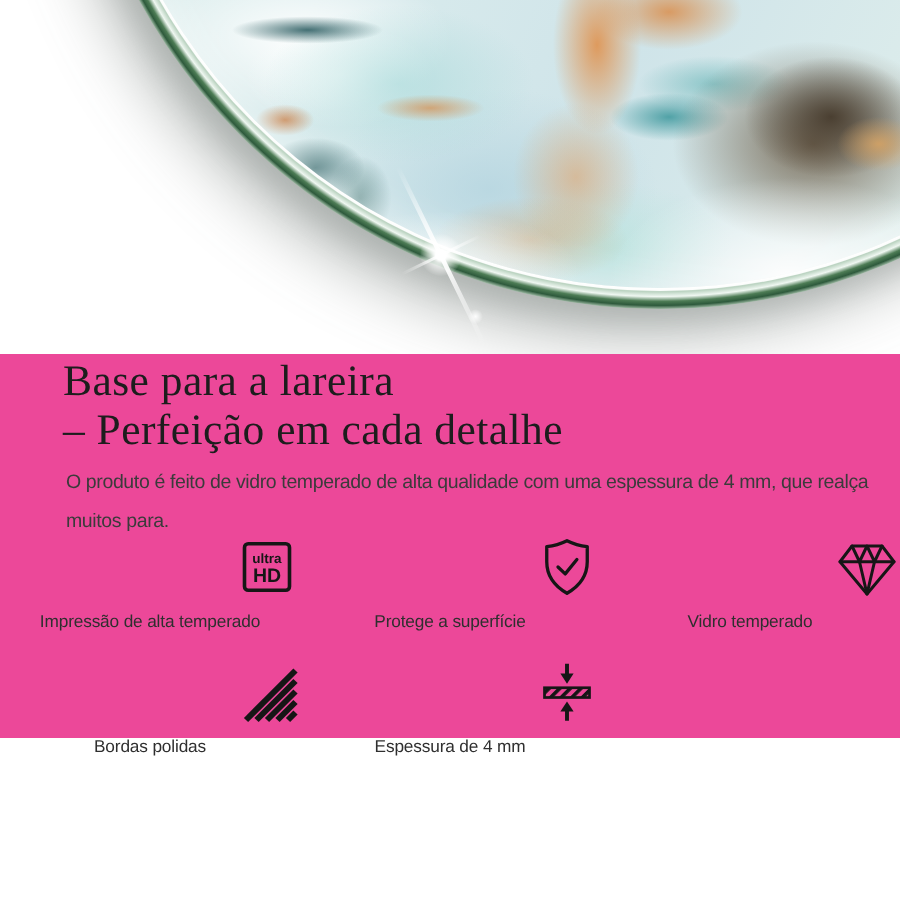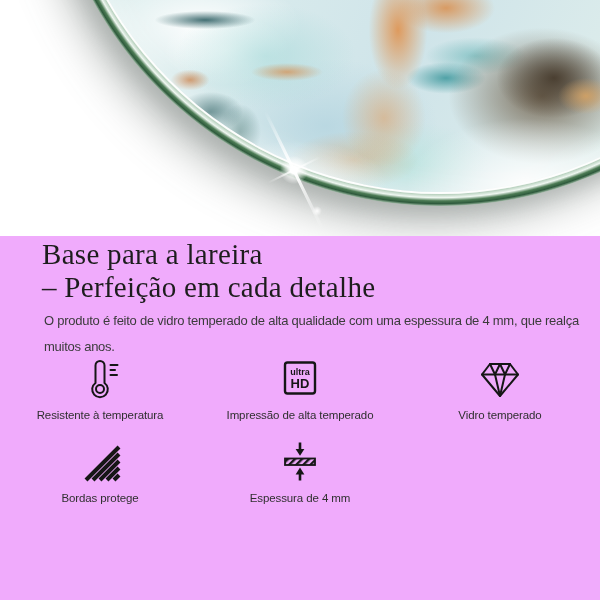--- a/index.html
+++ b/index.html
@@ -1,21 +1,21 @@
 <!DOCTYPE html>
 <html><head>
 <meta charset="utf-8">
 <style>
   html,body{margin:0;padding:0;}
   body{
     width:600px;height:600px;overflow:hidden;background:#fff;
     font-family:"Liberation Sans",sans-serif;
     -webkit-font-smoothing:antialiased;
   }
-  .page{width:600px;height:600px;background:#f0abfc;position:relative;}
+  .page{width:600px;height:492px;background:#ec4899;position:relative;}
 
   
   .hero{position:relative;height:236px;overflow:hidden;background:#fff;}
   .disc{
     position:absolute;left:44px;top:-586px;width:792px;height:792px;border-radius:50%;
     background:
       radial-gradient(closest-side,
         rgba(255,255,255,0) 0 96.1%,
         rgba(255,255,255,.95) 96.4%,
         #bcd4c2 97.1%,
@@ -89,21 +89,21 @@
   h1 span{display:block;}
 
   
   .desc{margin-top:4px;padding-left:44px;font-size:13px;line-height:26px;
         letter-spacing:-.25px;color:#3b3b3b;}
   .desc .line{white-space:nowrap;}
 
   
   .features{display:grid;grid-template-columns:repeat(3,1fr);row-gap:16px;margin-top:-6px;}
   .feature{text-align:center;}
-  .icon-box{height:48px;display:flex;align-items:center;justify-content:center;margin-bottom:7px;}
+  .icon-box{height:48px;display:flex;align-items:center;justify-content:flex-end;margin-bottom:7px;}
   .feature-label{font-size:11.5px;letter-spacing:-.1px;color:#2f2f2f;}
   .icon-box svg{display:block;}
   .ic{stroke:#161616;fill:none;stroke-width:2;stroke-linecap:round;stroke-linejoin:round;}
   .ic-fill{fill:#161616;stroke:none;}
   .hd-text{fill:#161616;font-family:"Liberation Sans",sans-serif;text-anchor:middle;}
 </style>
 </head>
 <body>
 
 <div class="page">
@@ -120,47 +120,46 @@
     <div class="glint"></div>
   </div>
 
   <h1>
     <span>Base para a lareira</span>
     <span>– Perfeição em cada detalhe</span>
   </h1>
 
   <div class="desc">
     <div class="line">O produto é feito de vidro temperado de alta qualidade com uma espessura de 4 mm, que realça</div>
-    <div class="line">muitos anos.</div>
+    <div class="line">muitos para.</div>
   </div>
 
   <div class="features">
 
-    <div class="feature">
-      <div class="icon-box">
-        <svg width="44" height="44" viewBox="0 0 44 44">
-          <path class="ic" d="M17.5 27 V9.5 A4.5 4.5 0 0 1 26.5 9.5 V27 A7.8 7.8 0 1 1 17.5 27 Z"></path>
-          <circle class="ic" cx="22" cy="33" r="4"></circle>
-          <path class="ic" d="M32.5 9 H39.5 M32.5 14 H37 M32.5 19 H39"></path>
-        </svg>
-      </div>
-      <div class="feature-label">Resistente à temperatura</div>
-    </div>
 
     <div class="feature">
       <div class="icon-box">
         <svg width="44" height="44" viewBox="0 0 44 44">
           <rect class="ic" x="7" y="6.5" width="30" height="31" rx="2.5" style="stroke-width:2.4"></rect>
           <text class="hd-text" x="22" y="19" style="font-size:9px;font-weight:700">ultra</text>
           <text class="hd-text" x="22" y="32" style="font-size:13px;font-weight:700">HD</text>
         </svg>
       </div>
       <div class="feature-label">Impressão de alta temperado</div>
     </div>
 
+    <div class="feature">
+      <div class="icon-box">
+        <svg width="44" height="44" viewBox="0 0 44 44">
+          <path class="ic" style="stroke-width:2.2" d="M22 4.5 C18.2 6.4 13.2 7.9 8.5 8.4 V18.5 C8.5 27.8 13.8 34.8 22 39.5 C30.2 34.8 35.5 27.8 35.5 18.5 V8.4 C30.8 7.9 25.8 6.4 22 4.5 Z"></path>
+          <path class="ic" style="stroke-width:2.2" d="M16 22 L20.8 26.6 L28.6 17"></path>
+        </svg>
+      </div>
+      <div class="feature-label">Protege a superfície</div>
+    </div>
 
     <div class="feature">
       <div class="icon-box">
         <svg width="44" height="44" viewBox="0 0 44 44">
           <path class="ic" d="M12 8 H32 L40 18.5 L22 40 L4 18.5 Z"></path>
           <path class="ic" d="M4 18.5 H40"></path>
           <path class="ic" d="M12 8 L17 18.5 L22 8 L27 18.5 L32 8"></path>
           <path class="ic" d="M17 18.5 L22 40 M27 18.5 L22 40"></path>
         </svg>
       </div>
@@ -172,21 +171,21 @@
         <svg width="44" height="44" viewBox="0 0 44 44">
           <g stroke="#161616" stroke-width="4" stroke-linecap="butt">
             <line x1="8" y1="41" x2="41" y2="8"></line>
             <line x1="15" y1="41" x2="41" y2="15"></line>
             <line x1="22" y1="41" x2="41" y2="22"></line>
             <line x1="29" y1="41" x2="41" y2="29"></line>
             <line x1="36" y1="41" x2="41" y2="36"></line>
           </g>
         </svg>
       </div>
-      <div class="feature-label">Bordas protege</div>
+      <div class="feature-label">Bordas polidas</div>
     </div>
 
     <div class="feature">
       <div class="icon-box">
         <svg width="44" height="44" viewBox="0 0 44 44">
           <defs>
             <pattern id="hatch6" width="5" height="5" patternUnits="userSpaceOnUse" patternTransform="rotate(45)">
               <rect width="2.4" height="5" fill="#161616"></rect>
             </pattern>
           </defs>

